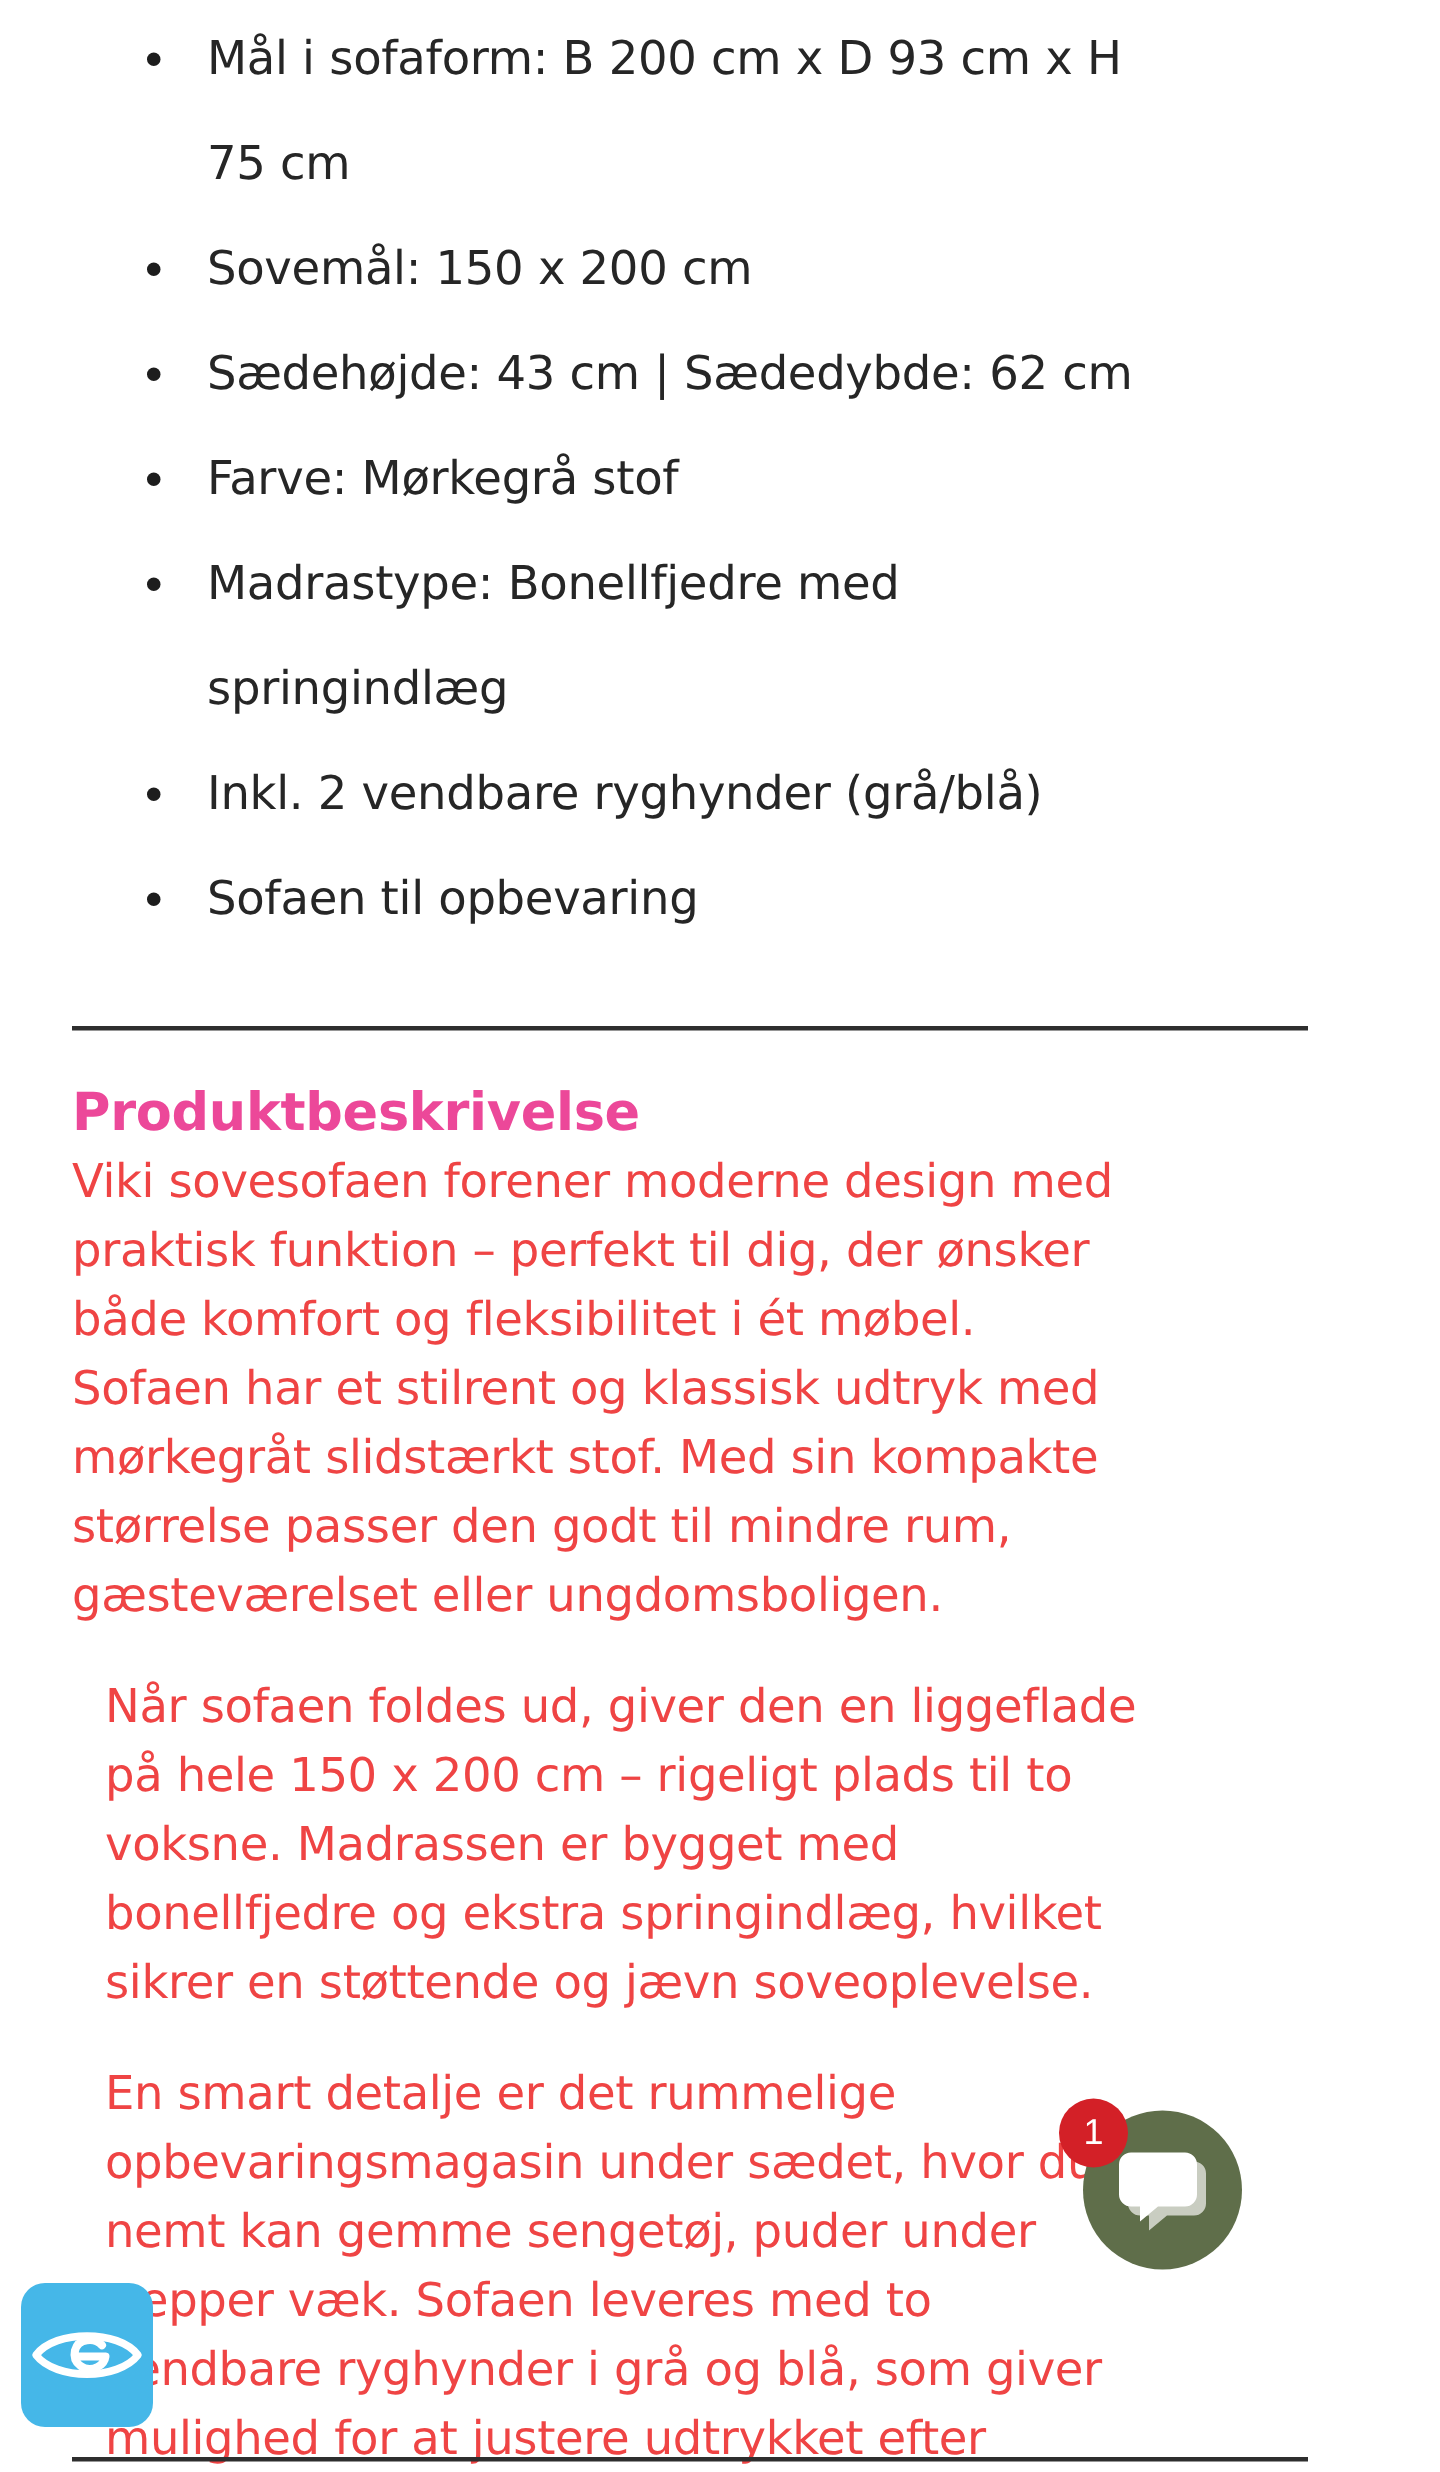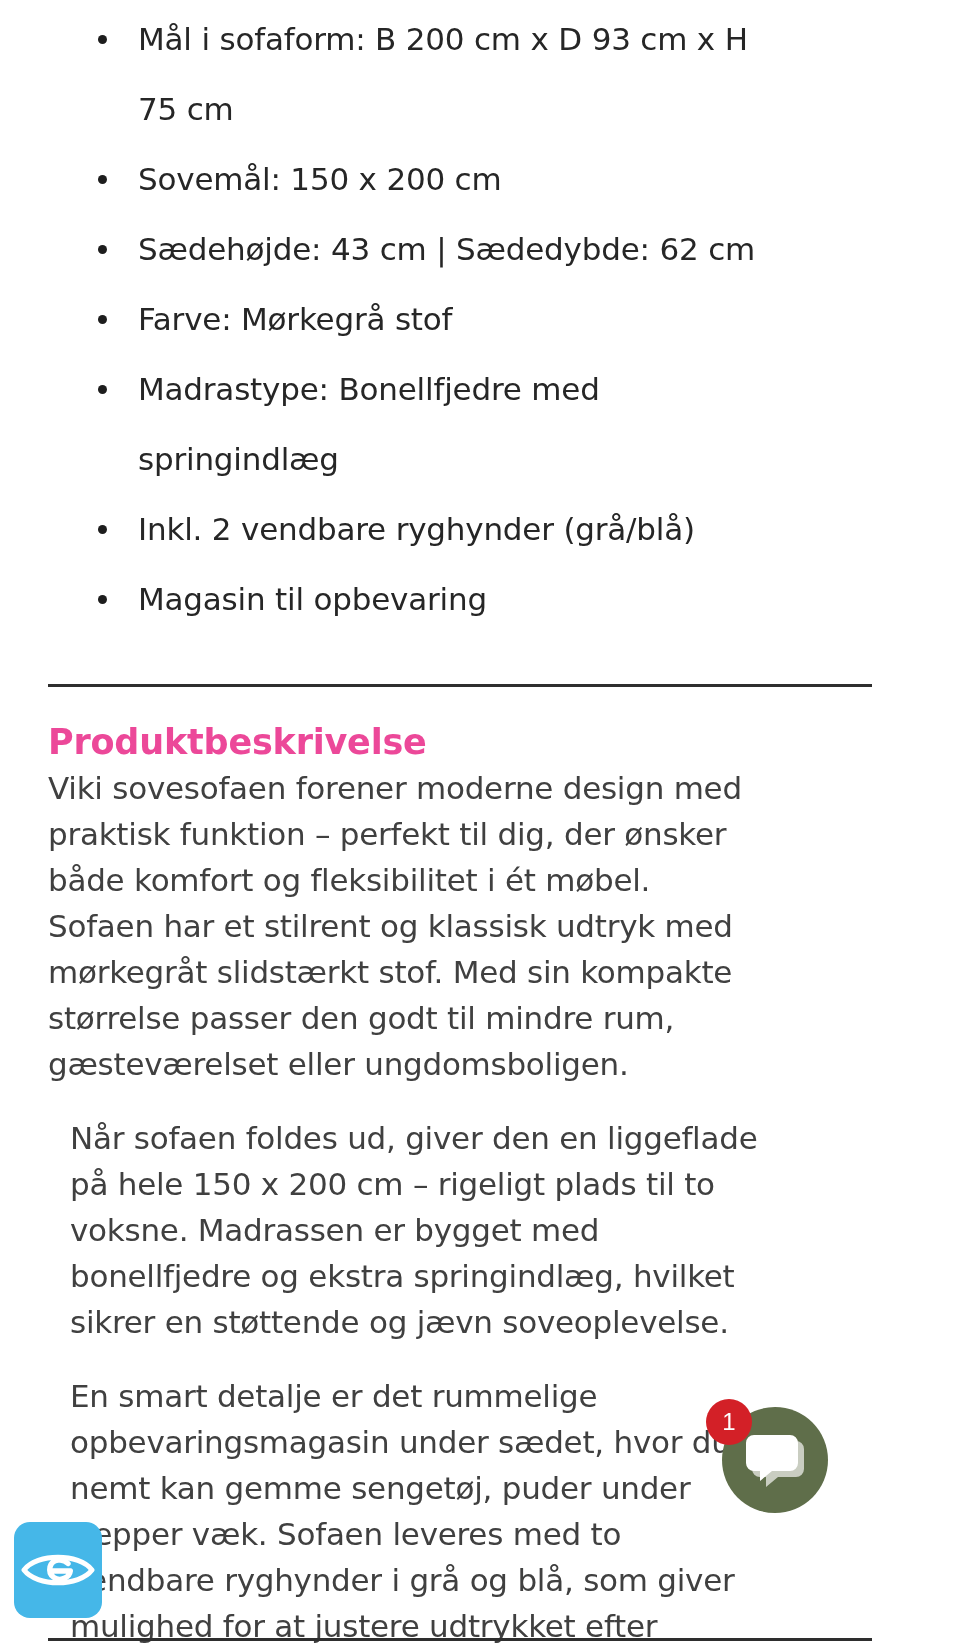--- a/index.html
+++ b/index.html
@@ -78,21 +78,21 @@
     font-size: 35px;
     font-weight: 700;
     color: #ec4899;
     line-height: 46px;
     margin: 0 0 0 0;
     letter-spacing: -0.2px;
   }
   .desc-para {
     font-size: 31px;
     line-height: 46px;
-    color: #404040;
+    color: #ef4444;
     margin: 0;
     letter-spacing: -0.25px;
     font-weight: 400;
   }
   .desc-para + .desc-para {
     margin-top: 28px;
     margin-left: 22px;
   }
 
   .divider-bottom {
@@ -178,21 +178,21 @@
     <li class="spec-item">
       <span class="bullet"></span>
       <span class="spec-text">Madrastype: Bonellfjedre med springindlæg</span>
     </li>
     <li class="spec-item">
       <span class="bullet"></span>
       <span class="spec-text">Inkl. 2 vendbare ryghynder (grå/blå)</span>
     </li>
     <li class="spec-item">
       <span class="bullet"></span>
-      <span class="spec-text">Magasin til opbevaring</span>
+      <span class="spec-text">Sofaen til opbevaring</span>
     </li>
   </ul>
 
   <hr class="divider divider-top">
 
   <div class="desc-block">
     <div class="desc-heading">Produktbeskrivelse</div>
     <p class="desc-para">Viki sovesofaen forener moderne design med praktisk funktion – perfekt til dig, der ønsker både komfort og fleksibilitet i ét møbel. Sofaen har et stilrent og klassisk udtryk med mørkegråt slidstærkt stof. Med sin kompakte størrelse passer den godt til mindre rum, gæsteværelset eller ungdomsboligen.</p>
     <p class="desc-para">Når sofaen foldes ud, giver den en liggeflade på hele 150 x 200 cm – rigeligt plads til to voksne. Madrassen er bygget med bonellfjedre og ekstra springindlæg, hvilket sikrer en støttende og jævn soveoplevelse.</p>
     <p class="desc-para">En smart detalje er det rummelige opbevaringsmagasin under sædet, hvor du nemt kan gemme sengetøj, puder under tæpper væk. Sofaen leveres med to vendbare ryghynder i grå og blå, som giver mulighed for at justere udtrykket efter humør og indretning.</p>

